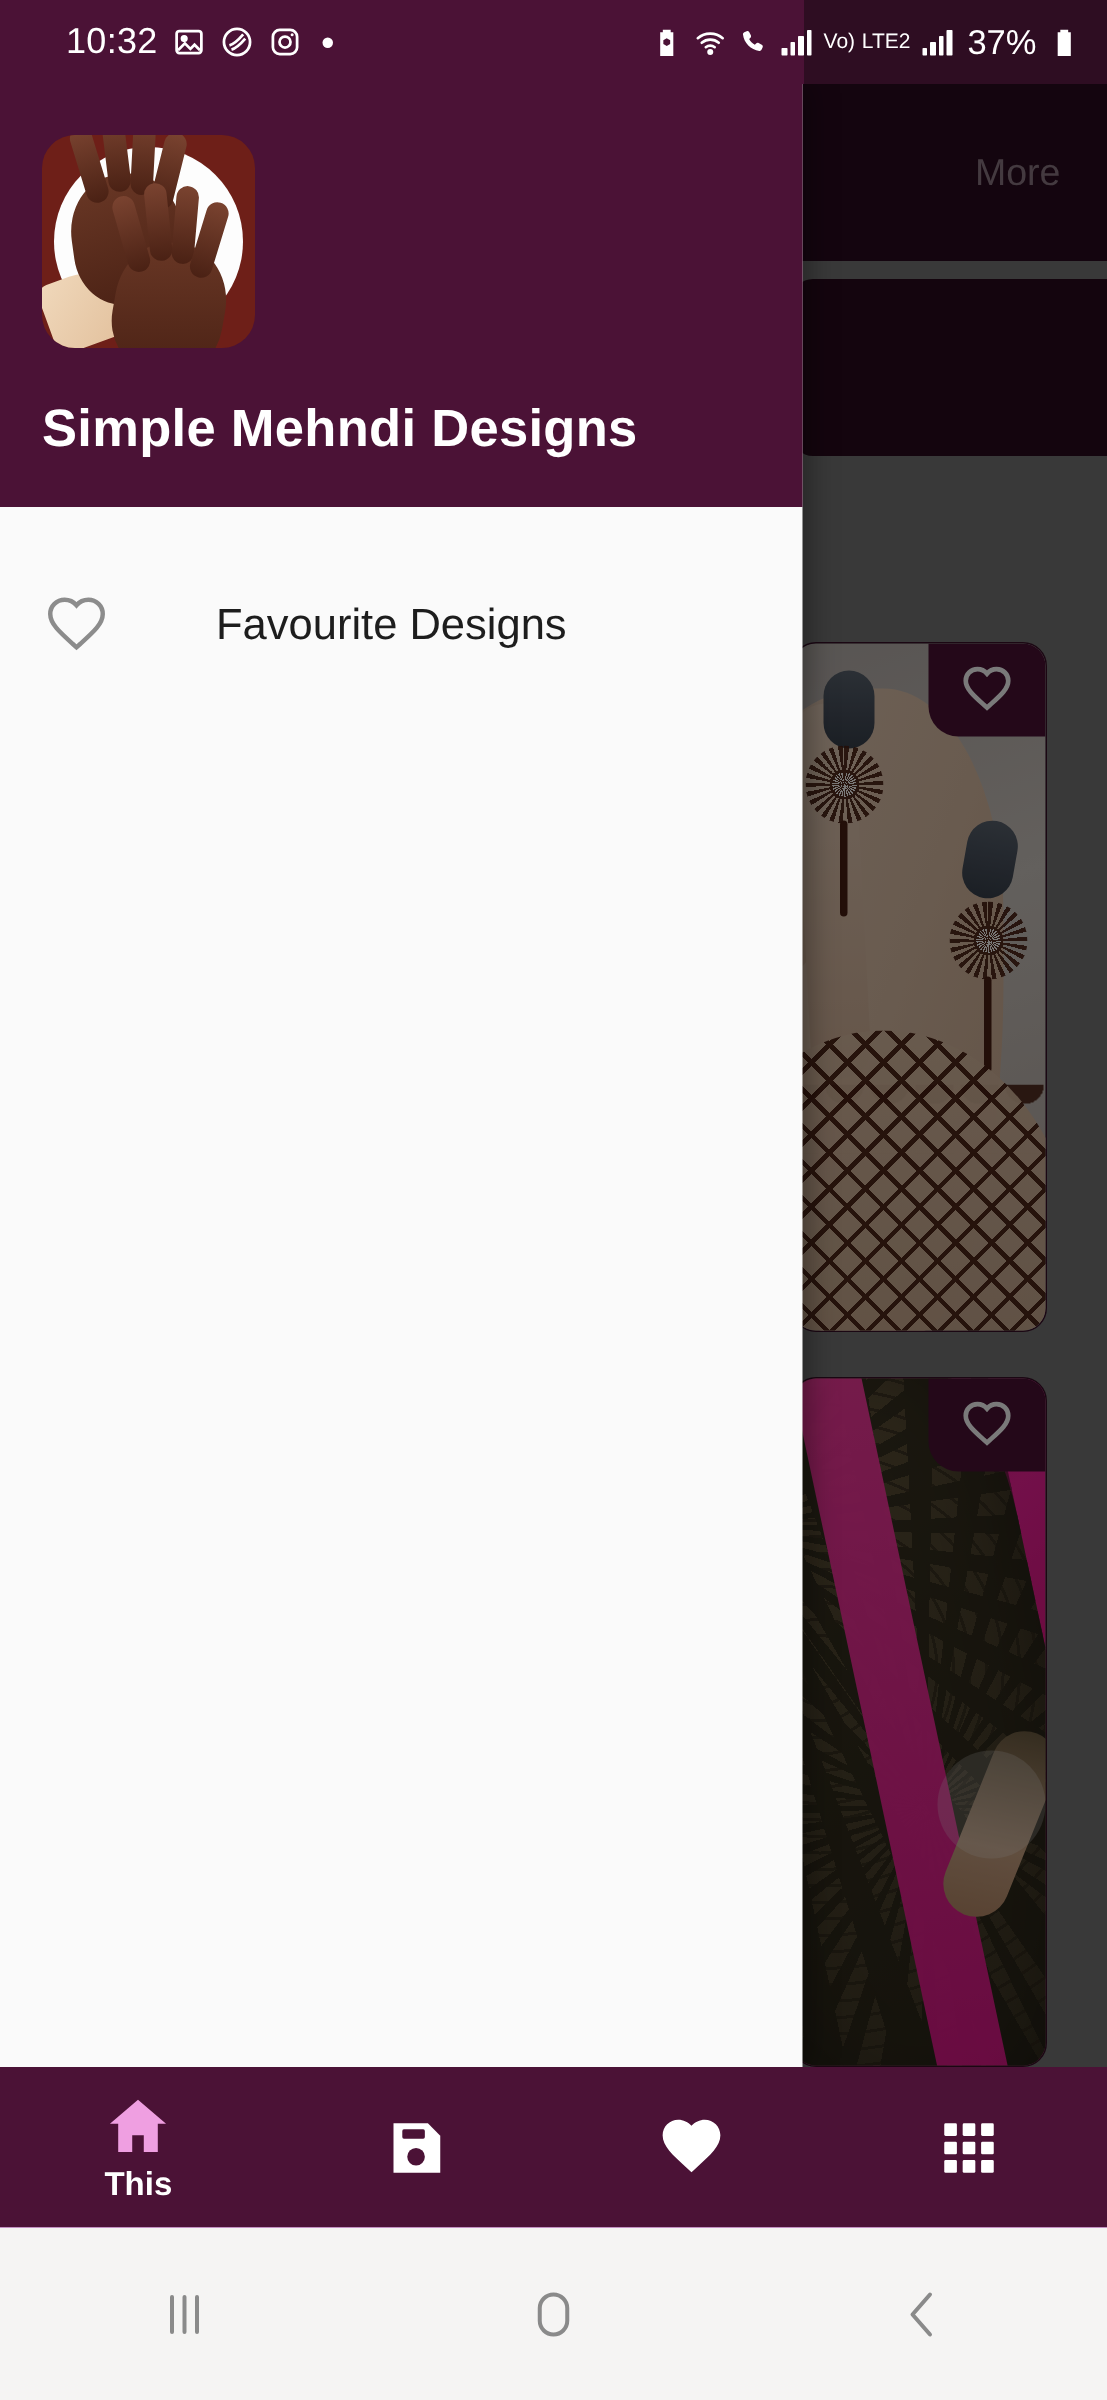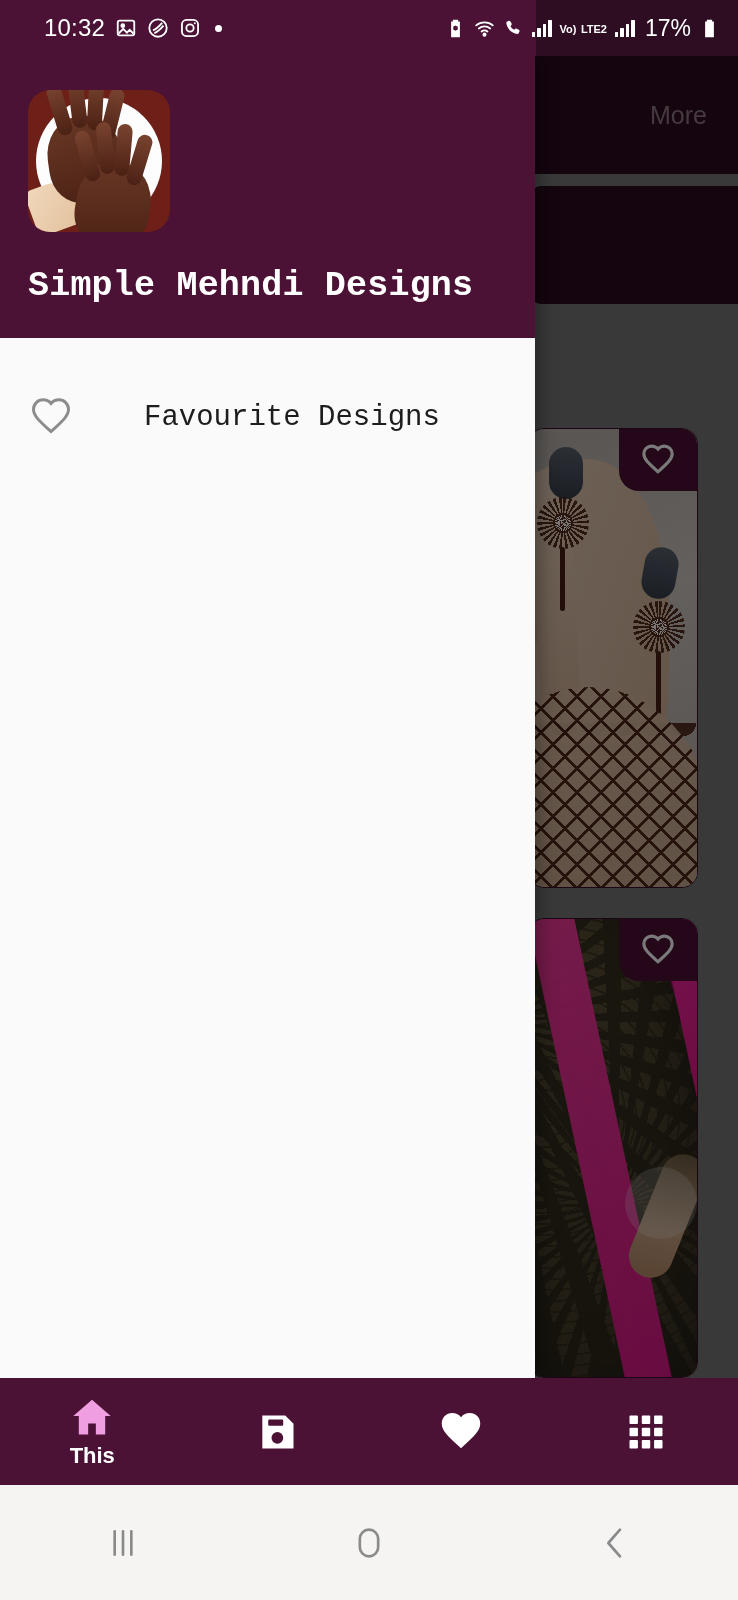--- a/index.html
+++ b/index.html
@@ -20,21 +20,21 @@
   .sb-time{ color:#fff; font-size:24px; letter-spacing:.2px; }
   .sb-ic{ width:22px; height:22px; color:#fff; display:block; }
   .sb-dot{ width:7px; height:7px; border-radius:50%; background:#fff; margin-left:4px;}
   .sb-right{ position:absolute; right:18px; top:0; height:56px; display:flex; align-items:center; gap:8px; z-index:2;}
   .sb-right .sb-ic{ width:21px; height:21px;}
   .sb-pct{ color:#fff; font-size:23px; margin-left:2px;}
   .bars{ display:flex; align-items:flex-end; gap:2px; height:17px;}
   .bars i{ width:3.5px; background:#fff; display:block; border-radius:.5px;}
   .bars i:nth-child(1){height:5px}.bars i:nth-child(2){height:9px}
   .bars i:nth-child(3){height:13px}.bars i:nth-child(4){height:17px}
-  .volte{ color:#fff; font-size:11px; line-height:9px; font-weight:bold; text-align:center;}
+  .volte{ color:#fff; font-size:14px; line-height:9px; font-weight:normal; text-align:center;}
 
   
   #content{ position:absolute; top:56px; left:0; width:738px; height:1322px; background:#787878; z-index:5;}
   #tabbar{
     position:absolute; top:0; left:0; width:738px; height:118px; background:#2b0c20;
     display:flex; align-items:center; z-index:6;
   }
   .tab{ position:absolute; color:#8f7a86; font-size:25px; }
   #tab-categories{ left:455px; }
   #tab-more{ left:650px; }
@@ -129,21 +129,21 @@
 
   .art3{ background:linear-gradient(90deg,#152028 0%,#1b2630 55%,#3a1029 100%); }
 
   
   #scrim{ position:absolute; top:56px; left:0; width:738px; height:1322px;
           background:rgba(0,0,0,.52); z-index:10; }
 
   
   #drawer{
     position:absolute; top:56px; left:0; width:535px; height:1322px;
-    background:#fafafa; z-index:20; box-shadow:4px 0 18px rgba(0,0,0,.35);font-family:Liberation Mono, monospace;
+    background:#fafafa; z-index:20; box-shadow:4px 0 18px rgba(0,0,0,.35);
   }
   #drawer-header{
     position:relative; height:282px; background:#4b1236; padding:34px 0 0 28px;
   }
   #app-logo{
     width:142px; height:142px; border-radius:22px; overflow:hidden; position:relative;
     background:#6e1f18;
   }
   #app-logo .circle{
     position:absolute; left:8px; top:8px; width:126px; height:126px;
@@ -277,21 +277,21 @@
         <span class="volte">LTE2</span>
       </span>
 
       <span class="bars">
           <i></i>
           <i></i>
           <i></i>
           <i></i>
         </span>
 
-      <span class="sb-pct">17%</span>
+      <span class="sb-pct">37%</span>
 
       <span class="sb-ic">
         <svg viewBox="0 0 24 24" fill="currentColor">
           <path d="M9 2h6v2h2v18H7V4h2V2z"></path>
         </svg>
       </span>
     </div>
   </div>
 
   <div id="content">

